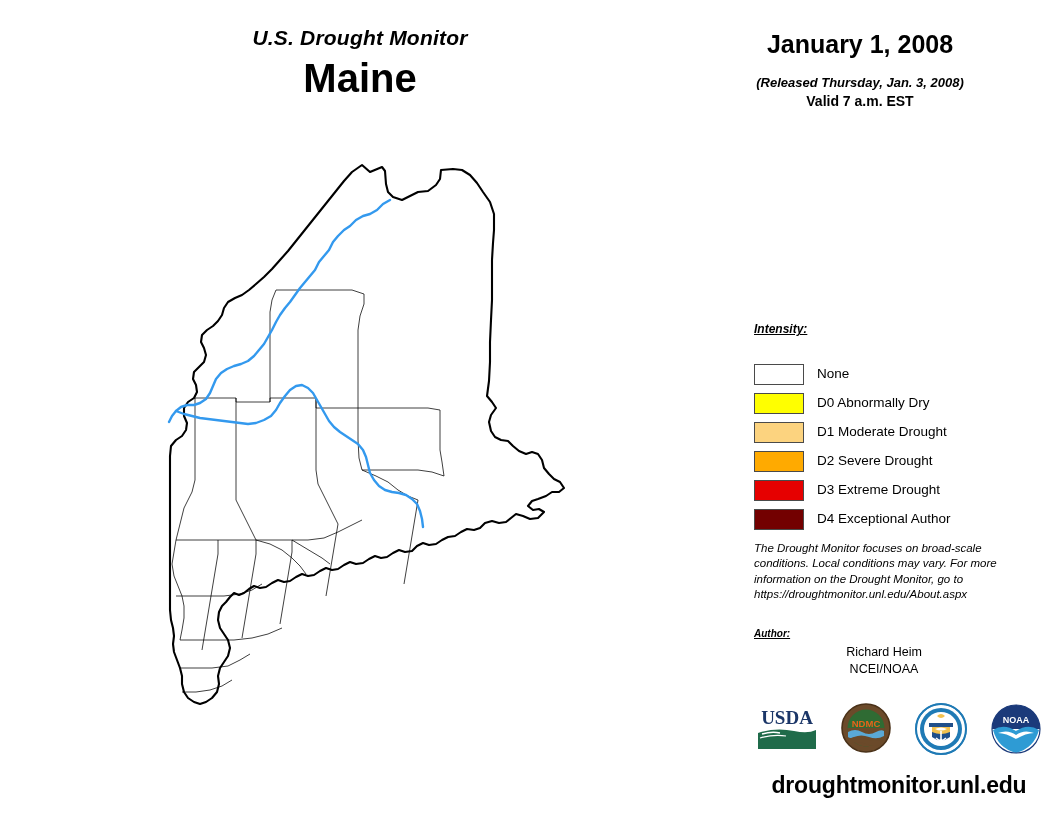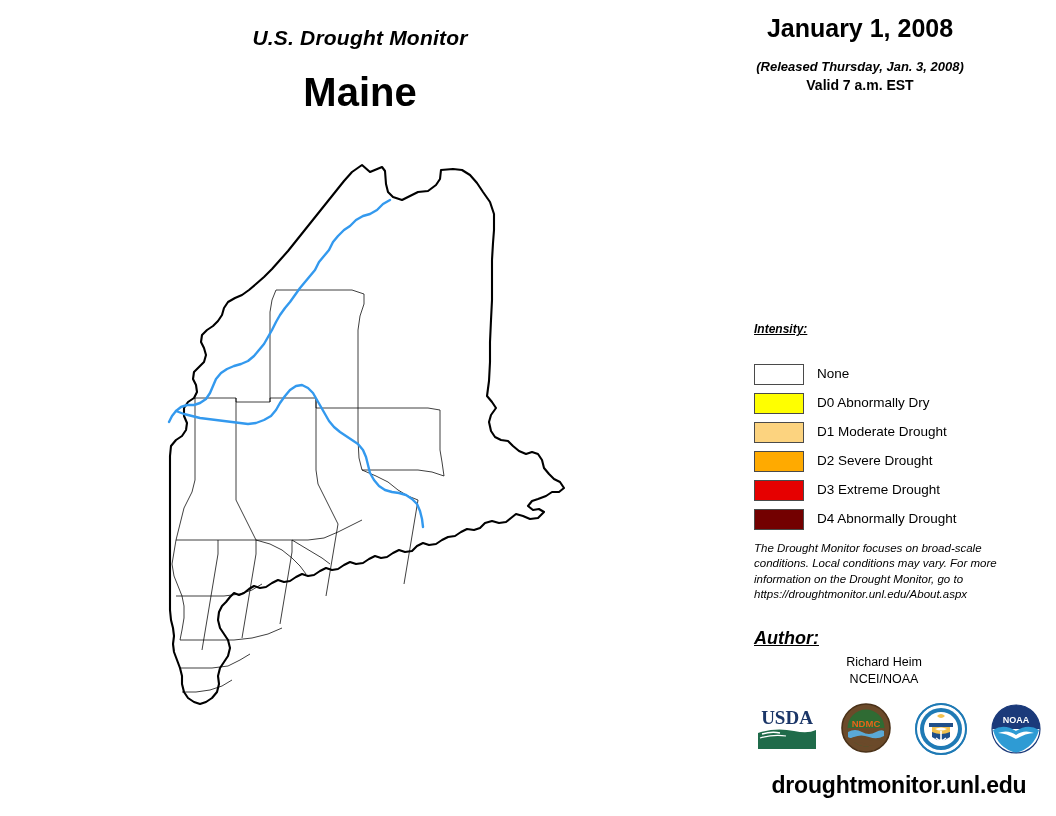--- a/index.html
+++ b/index.html
@@ -33,27 +33,27 @@
     font-size: 21px;
     font-weight: bold;
     font-style: italic;
     letter-spacing: 0.2px;
     line-height: 1.1;
   }
   #state-title {
     font-size: 40px;
     font-weight: bold;
     line-height: 1.15;
-    margin-top: 20px;
+    margin-top: 6px;
   }
 
   #date-block {
     position: absolute;
     left: 690px;
-    top: 14px;
+    top: 30px;
     width: 340px;
     text-align: center;
   }
   #date-main {
     font-size: 25px;
     font-weight: bold;
     line-height: 1.15;
   }
   #date-released {
     font-size: 13px;
@@ -129,21 +129,21 @@
   }
 
   
   #author-block {
     position: absolute;
     left: 754px;
     top: 628px;
     width: 260px;
   }
   #author-title {
-    font-size: 18px;
+    font-size: 10px;
     font-weight: bold;
     font-style: italic;
     text-decoration: underline;
     margin-bottom: 5px;
   }
   .author-line {
     font-size: 12.5px;
     line-height: 1.35;
     text-align: center;
   }
@@ -286,21 +286,21 @@
       <div class="legend-label">D2 Severe Drought</div>
     </div>
 
     <div class="legend-row">
       <div class="legend-swatch" style="background-color: rgb(230, 0, 0);"></div>
       <div class="legend-label">D3 Extreme Drought</div>
     </div>
 
     <div class="legend-row">
       <div class="legend-swatch" style="background-color: rgb(115, 0, 0);"></div>
-      <div class="legend-label">D4 Abnormally Drought</div>
+      <div class="legend-label">D4 Exceptional Author</div>
     </div>
   </div>
 
   <div id="disclaimer">The Drought Monitor focuses on broad-scale conditions. Local conditions may vary. For more information on the Drought Monitor, go to https://droughtmonitor.unl.edu/About.aspx</div>
 
   <div id="author-block">
     <div id="author-title">Author:</div>
     <div class="author-line">Richard Heim</div>
     <div class="author-line">NCEI/NOAA</div>
   </div>

